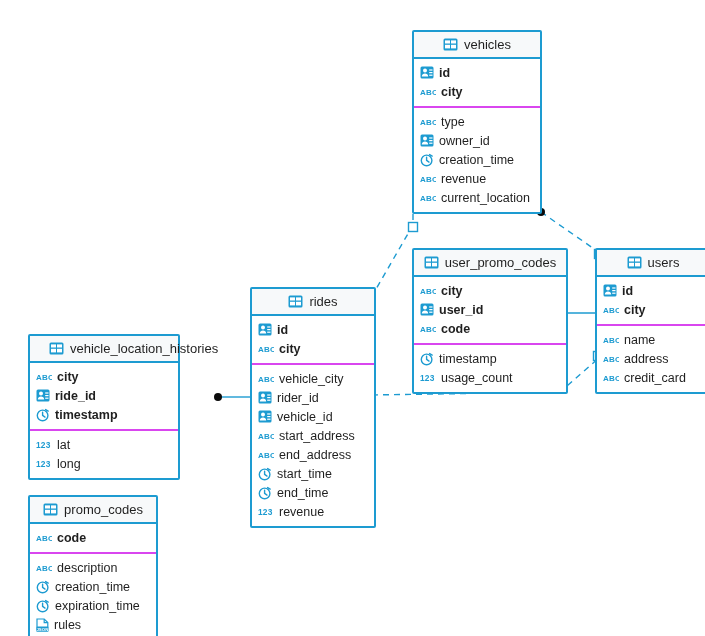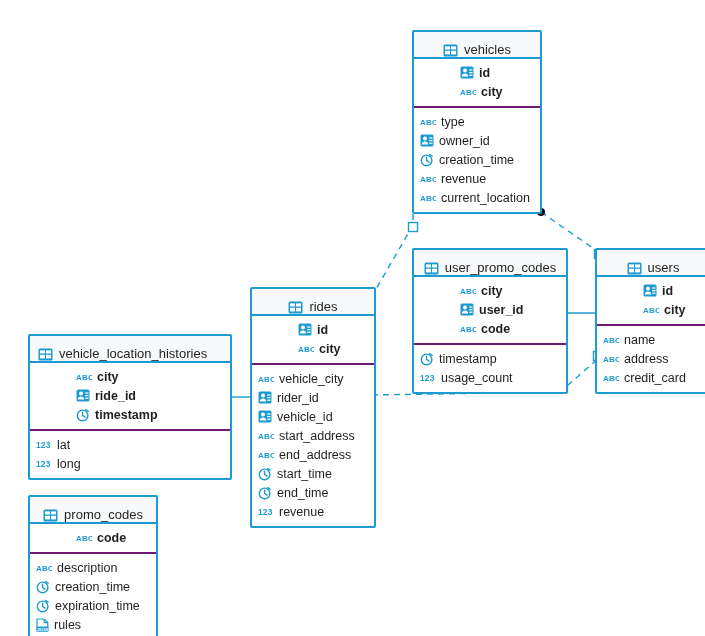--- a/index.html
+++ b/index.html
@@ -21,34 +21,34 @@
     background:#ffffff;
     border:2px solid #1d9bd1;
     border-radius:2px;
   }
   .tbl-header{
     box-sizing:border-box;
     height:27px;
     background:#f7f9fa;
     border-bottom:2px solid #1d9bd1;
     display:flex;
-    align-items:flex-end;
+    align-items:center;
     justify-content:center;
     gap:6px;
-    padding:0 8px;
+    padding:0 19px;
     font-size:13px;
     color:#1f1f1f;
     white-space:nowrap;
   }
   .tbl-header.left{justify-content:flex-start;}
   .section{
     box-sizing:border-box;
     padding:4px 0 5px 0;
   }
-  .section.keys{border-bottom:2px solid #701a75;padding-left:40px;}
+  .section.keys{border-bottom:2px solid #d946ef;}
   .row{
     display:flex;
     align-items:center;
     gap:5px;
     height:19px;
     padding:0 6px;
     font-size:12.5px;
     color:#1f1f1f;
     white-space:nowrap;
   }
@@ -411,21 +411,21 @@
         <div class="row">
           <span class="ico">
             <svg width="16" height="13" viewBox="0 0 16 13">
               <text x="0" y="9.6" font-family="Liberation Sans, sans-serif" font-size="8.4" font-weight="bold" fill="#1d9bd1" letter-spacing="0.2">123</text>
             </svg>
           </span>
           <span>revenue</span>
         </div>
       </div>
     </div>
-    <div class="table" style="left: 28px; top: 334px; width: 204px;">
+    <div class="table" style="left: 28px; top: 334px; width: 152px;">
       <div class="tbl-header left">
         <span class="ico">
           <svg width="15" height="13" viewBox="0 0 15 13">
             <rect x="0.5" y="0.5" width="14" height="12" rx="1.5" fill="#1d9bd1"></rect>
             <rect x="2" y="2.4" width="5" height="3.1" fill="#fff"></rect>
             <rect x="8" y="2.4" width="5" height="3.1" fill="#fff"></rect>
             <rect x="2" y="6.8" width="5" height="3.6" fill="#fff"></rect>
             <rect x="8" y="6.8" width="5" height="3.6" fill="#fff"></rect>
           </svg>
         </span>

